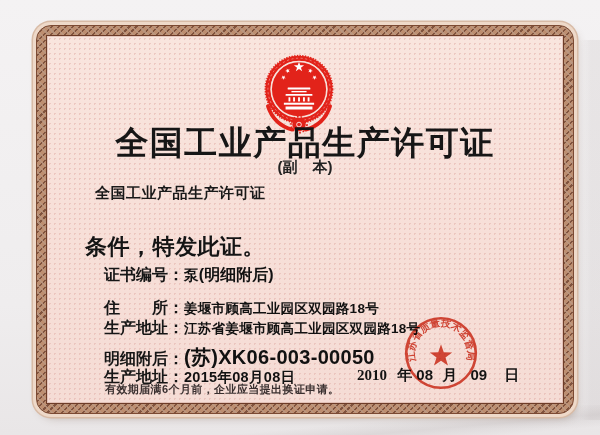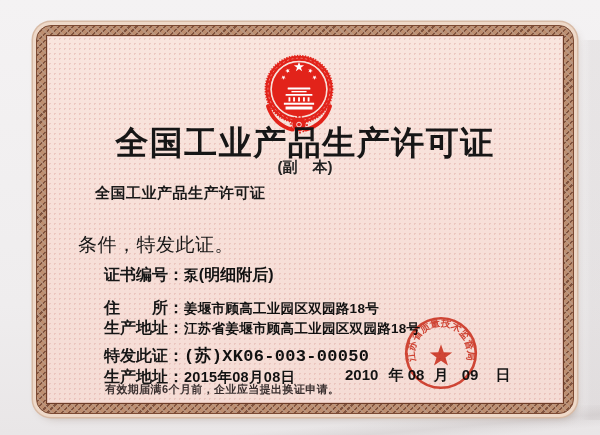--- a/index.html
+++ b/index.html
@@ -49,33 +49,33 @@
     font-size:33px;font-weight:bold;color:#161616;letter-spacing:1.5px;white-space:nowrap;
   }
   .subtitle{
     left:0;top:122px;width:100%;text-align:center;
     font-size:15px;font-weight:bold;color:#222;
   }
 
   
   .company{left:48px;top:148px;font-size:15px;font-weight:bold;color:#191919;letter-spacing:.5px;white-space:nowrap;}
   .stmt1{left:77px;top:166px;font-size:19px;font-weight:bold;color:#141414;letter-spacing:.5px;white-space:nowrap;}
-  .stmt2{left:31px;top:196px;font-size:19px;font-weight:normal;color:#141414;letter-spacing:.5px;white-space:nowrap;}
+  .stmt2{left:38px;top:196px;font-size:22px;font-weight:bold;color:#141414;letter-spacing:.5px;white-space:nowrap;}
 
   
   .frow{left:57px;height:20px;display:flex;align-items:baseline;white-space:nowrap;}
   .frow .lbl{position:static;font-size:16px;font-weight:bold;color:#161616;}
   .frow .val{position:static;font-size:13.5px;font-weight:bold;color:#111;letter-spacing:.3px;}
   .frow .note{position:static;font-size:16px;font-weight:bold;color:#111;}
   .r1{top:229px;} .r2{top:262px;} .r3{top:270px;margin-top:12px;} .r4{top:308px;} .r5{top:331px;}
 
   
   .issue-date{left:293px;top:330px;font-size:15px;font-weight:bold;color:#141414;white-space:nowrap;}
   .issue-date span{position:static;display:inline-block;}
-  .dt-year{margin-left:5px;}
+  .dt-year{margin-left:17px;font-family:Liberation Serif, serif;}
   .dt-year-u{margin-left:6px;}
   .dt-month{}
   .dt-month-u{margin-left:5px;}
   .dt-day{margin-left:9px;}
   .dt-day-u{margin-left:13px;}
 
   
   .seal{left:350px;top:273px;width:88px;height:88px;mix-blend-mode:multiply;opacity:.92;}
 
   
@@ -142,22 +142,22 @@
     </div>
     <div class="frow r2">
       <span class="lbl">住　　所：</span>
       <span class="val">姜堰市顾高工业园区双园路18号</span>
     </div>
     <div class="frow r3">
       <span class="lbl">生产地址：</span>
       <span class="val">江苏省姜堰市顾高工业园区双园路18号</span>
     </div>
     <div class="frow r4">
-      <span class="lbl">特发此证：</span>
-      <span class="val" style="font-size:17px;font-family:Liberation Mono, monospace;">(苏)XK06-003-00050</span>
+      <span class="lbl">明细附后：</span>
+      <span class="val" style="font-size:20px;">(苏)XK06-003-00050</span>
     </div>
     <div class="frow r5">
       <span class="lbl">生产地址：</span>
       <span class="val" style="font-size:14.5px;">2015年08月08日</span>
     </div>
 
     <div class="issue-date">
       <span class="dt-year">2010</span>
       <span class="dt-year-u">年</span>
       <span class="dt-month">08</span>

